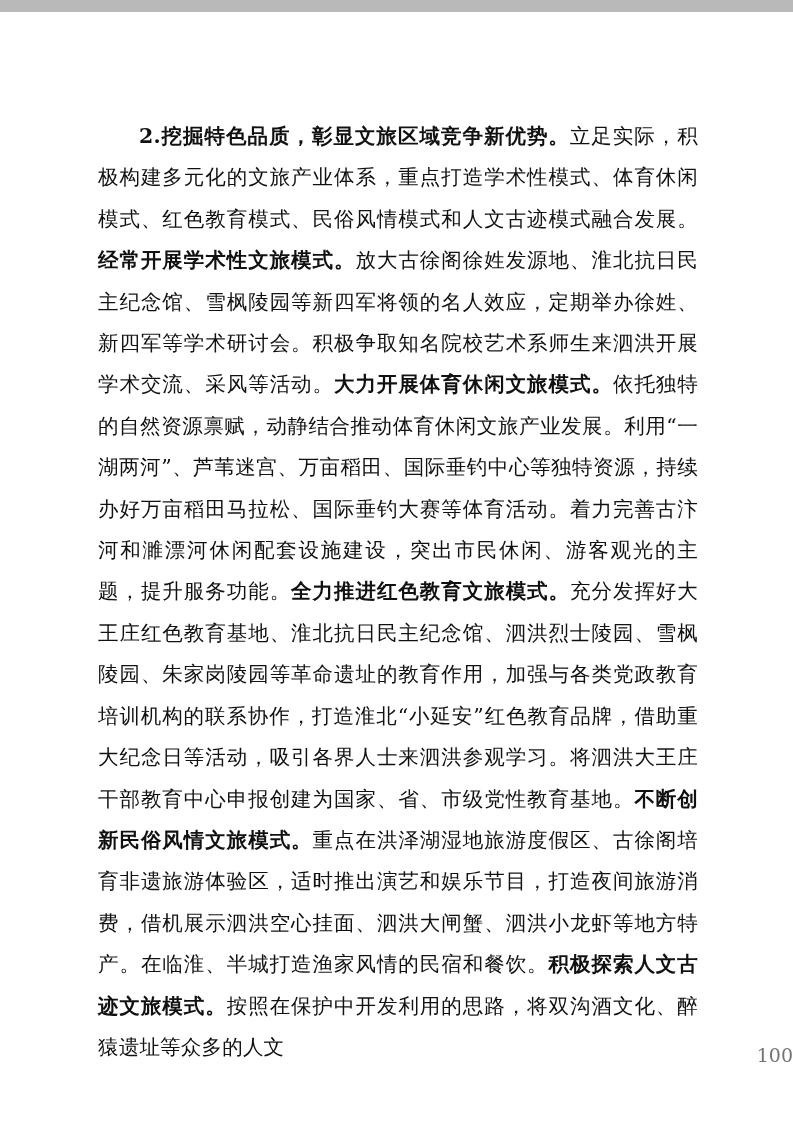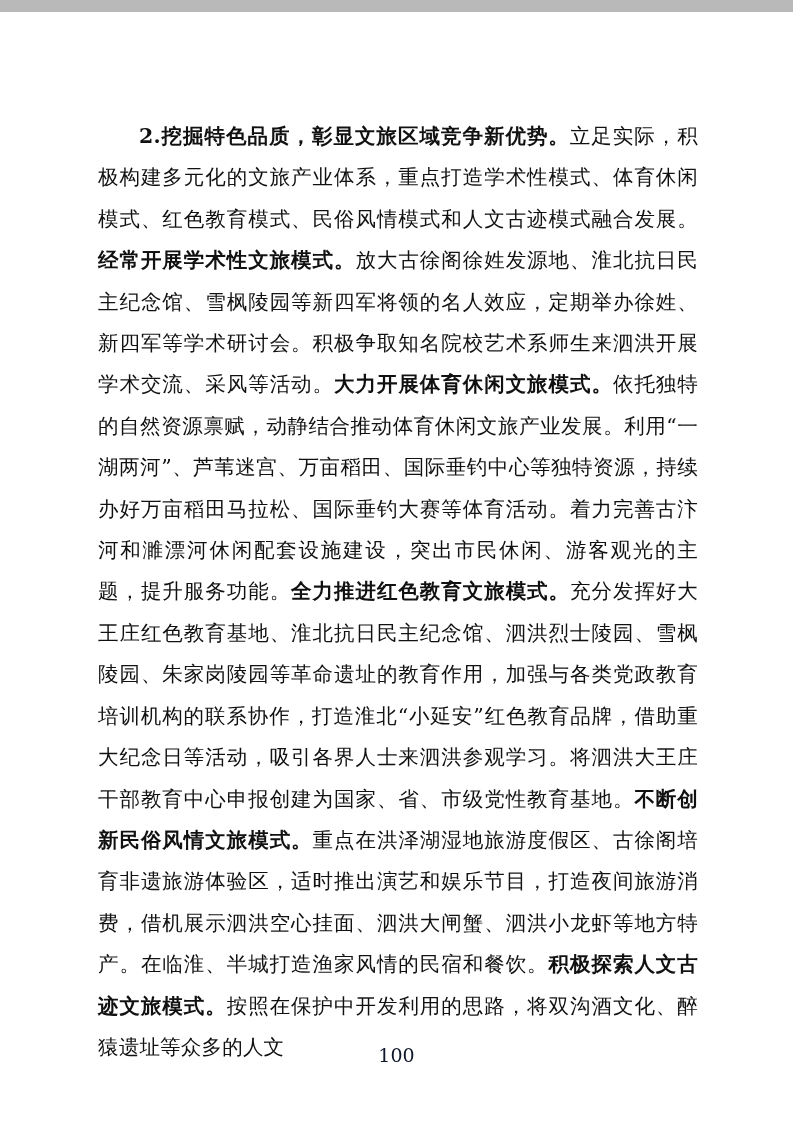--- a/index.html
+++ b/index.html
@@ -37,23 +37,23 @@
     text-indent: 41px;
   }
   .para b {
     font-weight: 700;
   }
   .page-number {
     position: absolute;
     left: 0;
     right: 0;
     top: 1032px;
-    text-align: center;
+    text-align: right;
     font-size: 19px;
-    color: #0f172a;
+    color: #737373;
     font-family: "DejaVu Serif", "Liberation Serif", serif;
   }
 </style>
 </head>
 <body>
 
 <div class="page">
   <div class="page-inner">
     <p class="para" id="body-paragraph"><b>2.挖掘特色品质，彰显文旅区域竞争新优势。</b><span>立足实际，积极构建多元化的文旅产业体系，重点打造学术性模式、体育休闲模式、红色教育模式、民俗风情模式和人文古迹模式融合发展。</span><b>经常开展学术性文旅模式。</b><span>放大古徐阁徐姓发源地、淮北抗日民主纪念馆、雪枫陵园等新四军将领的名人效应，定期举办徐姓、新四军等学术研讨会。积极争取知名院校艺术系师生来泗洪开展学术交流、采风等活动。</span><b>大力开展体育休闲文旅模式。</b><span>依托独特的自然资源禀赋，动静结合推动体育休闲文旅产业发展。利用“一湖两河”、芦苇迷宫、万亩稻田、国际垂钓中心等独特资源，持续办好万亩稻田马拉松、国际垂钓大赛等体育活动。着力完善古汴河和濉漂河休闲配套设施建设，突出市民休闲、游客观光的主题，提升服务功能。</span><b>全力推进红色教育文旅模式。</b><span>充分发挥好大王庄红色教育基地、淮北抗日民主纪念馆、泗洪烈士陵园、雪枫陵园、朱家岗陵园等革命遗址的教育作用，加强与各类党政教育培训机构的联系协作，打造淮北“小延安”红色教育品牌，借助重大纪念日等活动，吸引各界人士来泗洪参观学习。将泗洪大王庄干部教育中心申报创建为国家、省、市级党性教育基地。</span><b>不断创新民俗风情文旅模式。</b><span>重点在洪泽湖湿地旅游度假区、古徐阁培育非遗旅游体验区，适时推出演艺和娱乐节目，打造夜间旅游消费，借机展示泗洪空心挂面、泗洪大闸蟹、泗洪小龙虾等地方特产。在临淮、半城打造渔家风情的民宿和餐饮。</span><b>积极探索人文古迹文旅模式。</b><span>按照在保护中开发利用的思路，将双沟酒文化、醉猿遗址等众多的人文</span></p>
   </div>

